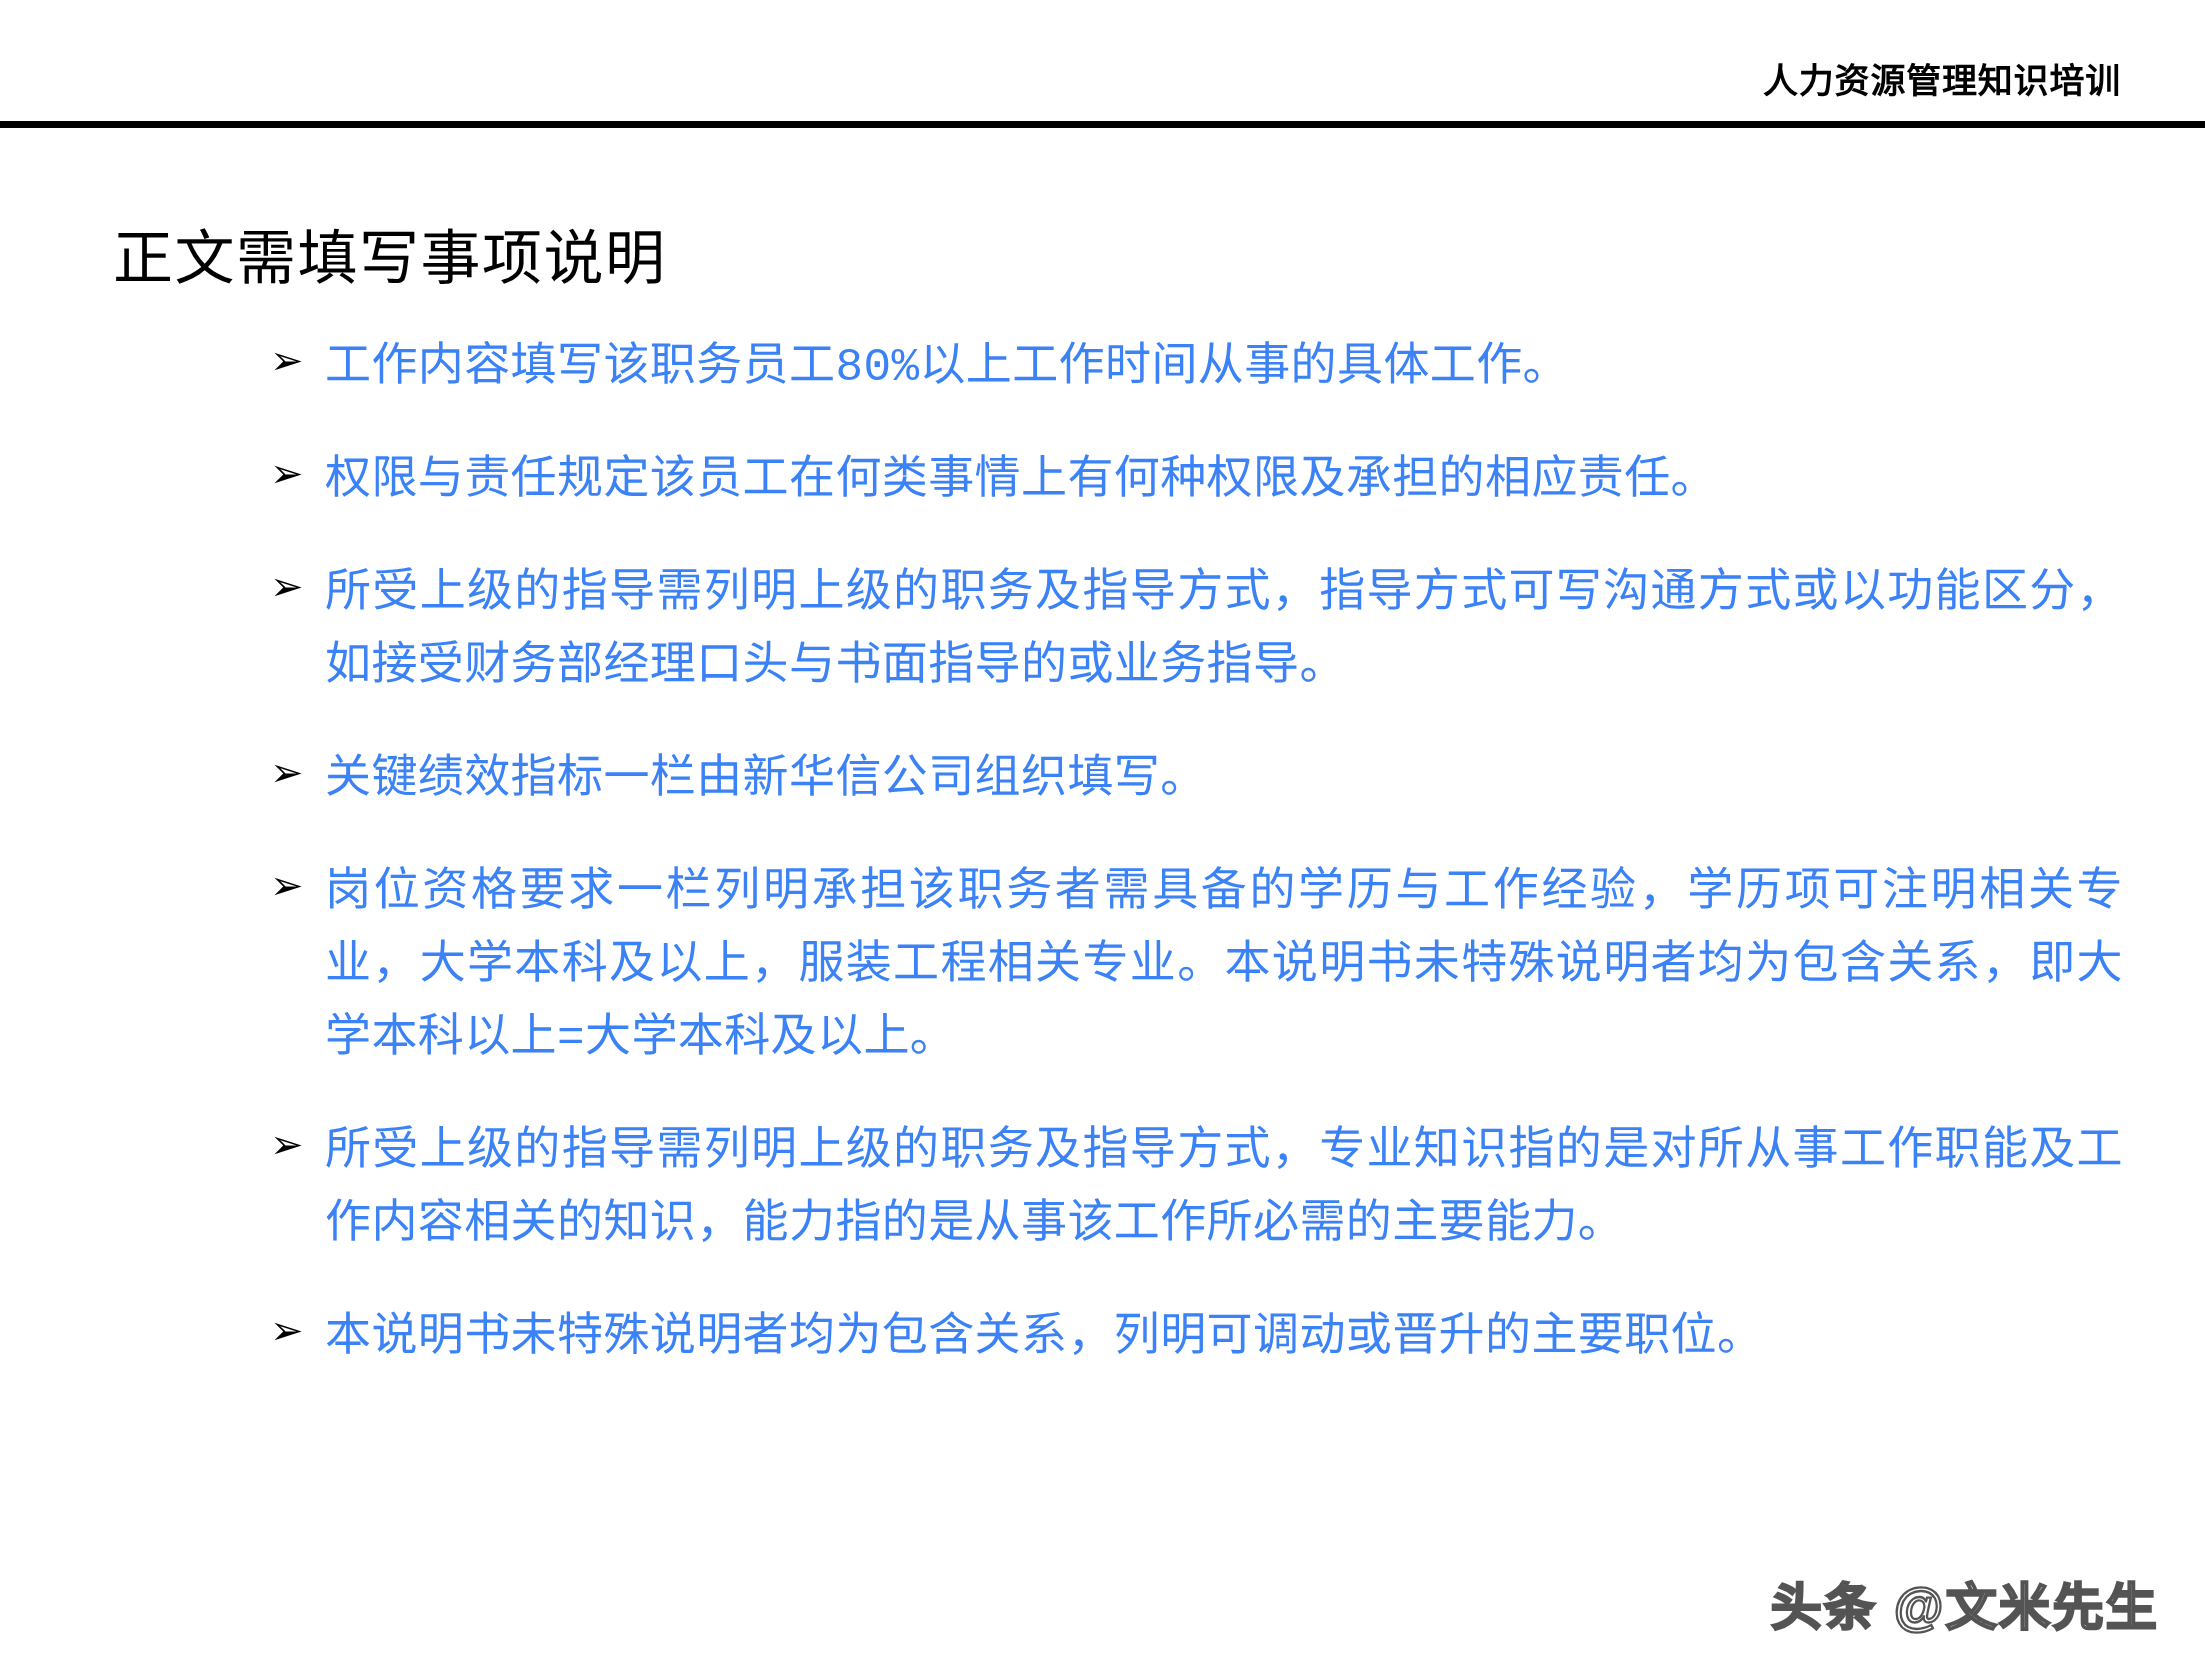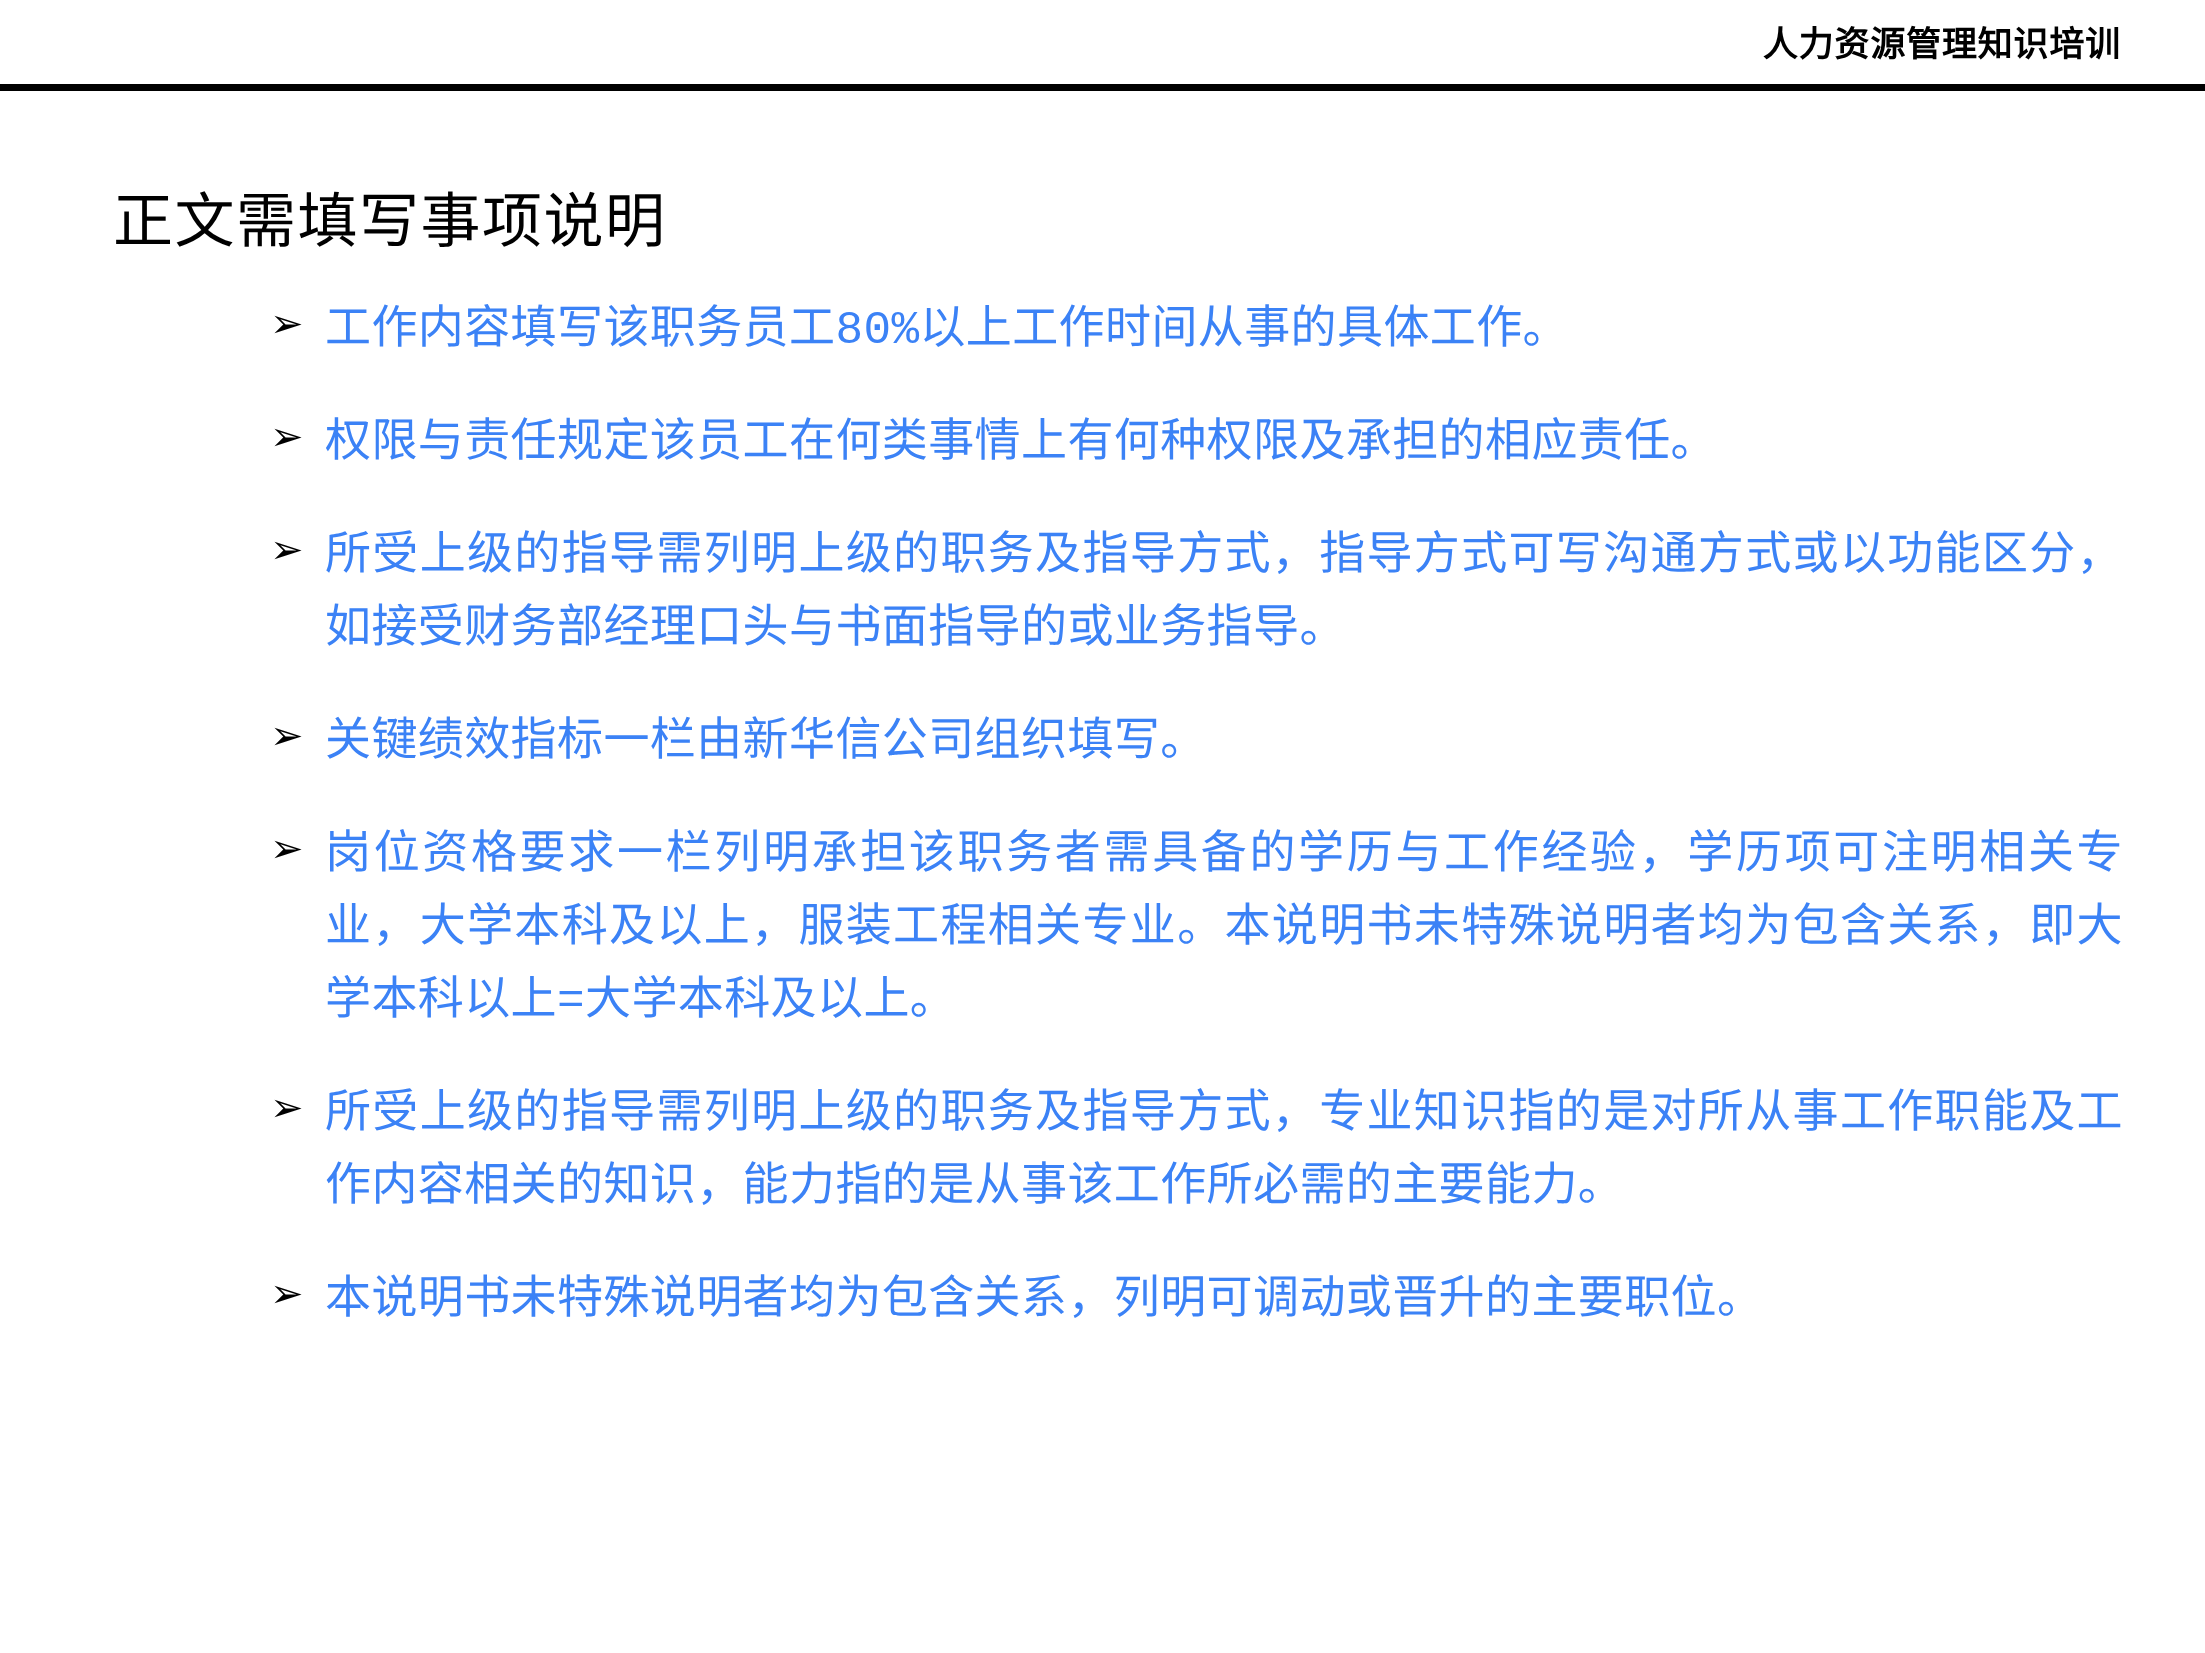--- a/index.html
+++ b/index.html
@@ -15,20 +15,21 @@
     overflow: hidden;
     font-family: "Liberation Sans", "DejaVu Sans", sans-serif;
     color: #000000;
     -webkit-font-smoothing: antialiased;
   }
 
   .slide {
     position: absolute;
     inset: 0;
     background: #ffffff;
+    margin-top: 37px;
   }
 
   
   .slide-header {
     position: absolute;
     top: 0;
     left: 0;
     width: 2205px;
     height: 92px;
   }
@@ -163,15 +164,16 @@
       <span class="bullet-text">所受上级的指导需列明上级的职务及指导方式，专业知识指的是对所从事工作职能及工作内容相关的知识，能力指的是从事该工作所必需的主要能力。</span>
     </div>
 
     <div class="bullet-item">
       <span class="bullet-marker">➢</span>
       <span class="bullet-text">本说明书未特殊说明者均为包含关系，列明可调动或晋升的主要职位。</span>
     </div>
 
   </div>
 
+  <div class="watermark">头条 @文米先生</div>
 
 </div>
 
 
 </body></html>

